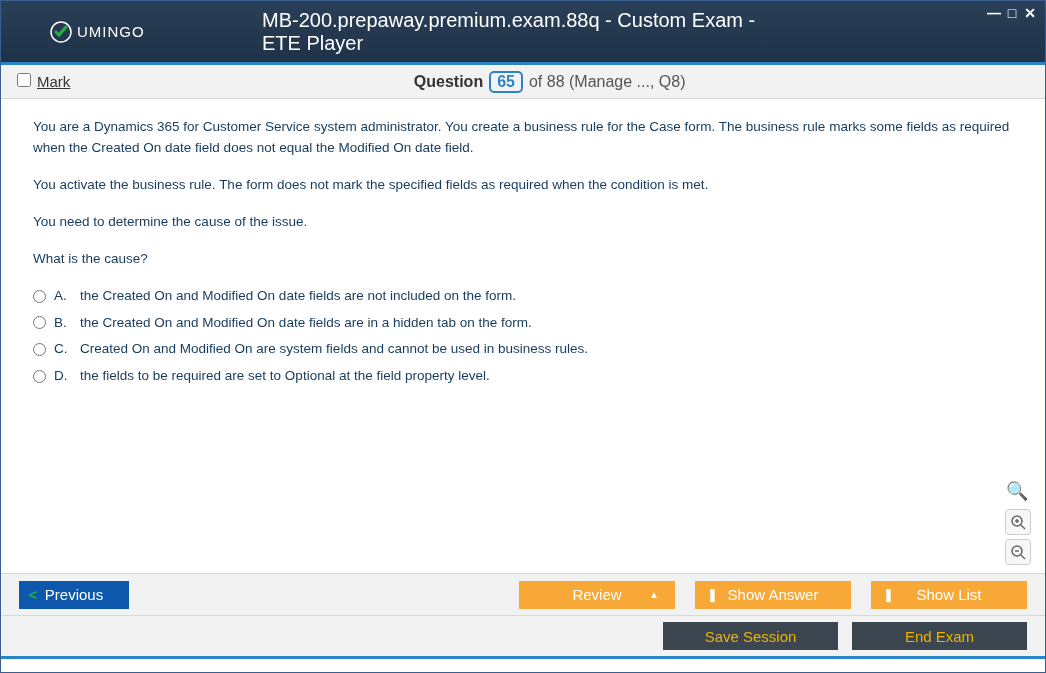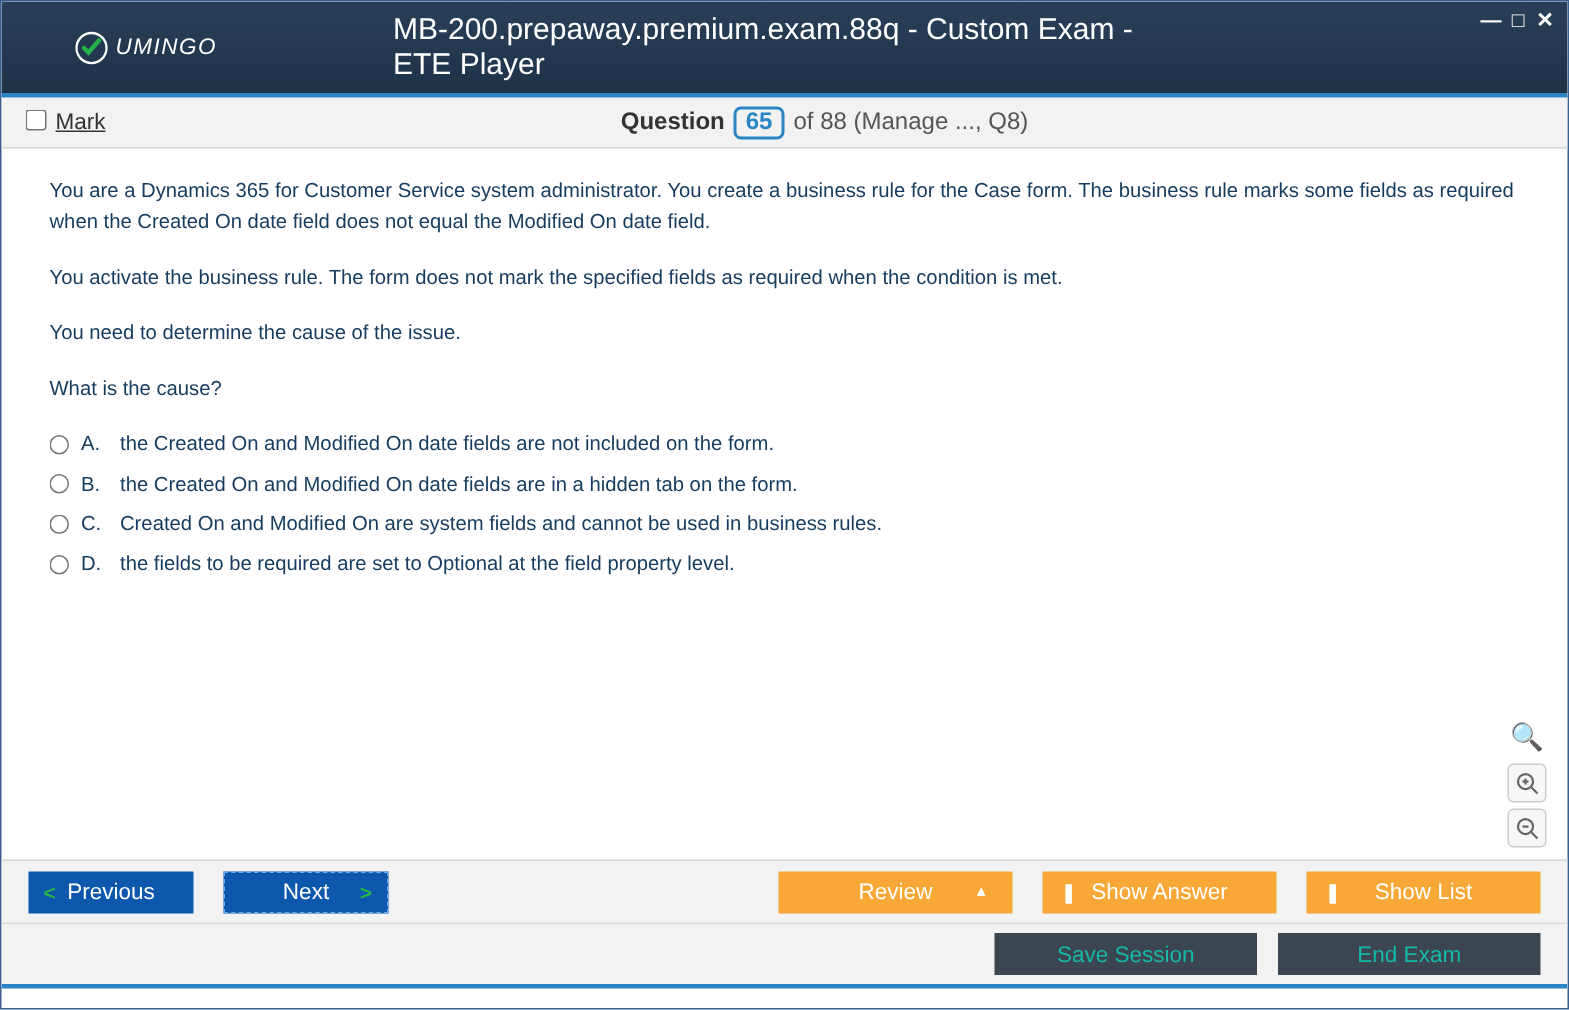--- a/index.html
+++ b/index.html
@@ -1,18 +1,18 @@
 <!DOCTYPE html>
 <html><head>
 <meta charset="utf-8">
 <style>
 * { box-sizing: border-box; margin: 0; padding: 0; }
 body { font-family: Arial, sans-serif; background: #fff; width: 1046px; height: 673px; overflow: hidden; border: 1px solid #3a5f8f; }
 .header { background: linear-gradient(to bottom, #2a4058, #1e3248); height: 64px; display: flex; align-items: center; position: relative; border-bottom: 3px solid #2a85c5; }
-.logo { display: flex; align-items: center; margin-left: 48px; font-style: italic; }
+.logo { display: flex; align-items: center; margin-left: 48px; }
 .logo-icon { width: 24px; height: 24px; margin-right: 4px; }
 .logo-text { color: #fff; font-size: 15px; letter-spacing: 1px; font-weight: 500; }
 .title { position: absolute; left: 50%; transform: translateX(-50%); color: #fff; font-size: 20px; }
 .window-controls { position: absolute; top: 4px; right: 8px; display: flex; gap: 4px; }
 .window-controls span { color: #fff; font-size: 14px; font-weight: bold; cursor: pointer; width: 14px; text-align: center; }
 .question-bar { background: #f2f2f2; height: 34px; display: flex; align-items: center; border-bottom: 1px solid #d8d8d8; padding: 0 16px; }
 .mark-wrap { display: flex; gap: 6px; }
 .mark-wrap input { width: 14px; height: 14px; }
 .mark-wrap label { font-size: 15px; color: #333; text-decoration: underline; }
 .question-info { margin: 0 auto; display: flex; align-items: center; gap: 6px; font-size: 16px; color: #555; }
@@ -32,21 +32,21 @@
 .btn-blue { background: #0d58ad; color: #fff; width: 110px; position: relative; }
 .btn-blue.next { border: 1px dashed #6fa8e8; }
 .arrow-l, .arrow-r { position: absolute; font-size: 14px; font-weight: bold; }
 .arrow-l { left: 10px; color: #25b04a; }
 .arrow-r { right: 10px; color: #25b04a; }
 .spacer { flex: 1; }
 .btn-orange { background: #f8a836; color: #fff; width: 156px; position: relative; }
 .btn-orange .tri { position: absolute; right: 16px; font-size: 10px; }
 .btn-orange .ico { position: absolute; left: 12px; font-size: 13px; }
 .footer2 { background: #f2f2f2; height: 44px; display: flex; align-items: center; justify-content: flex-end; padding: 0 18px; gap: 14px; border-top: 1px solid #d8d8d8; border-bottom: 3px solid #2a85c5;}
-.btn-dark { background: #3c4650; color: #14b8a6; width: 175px; }
+.btn-dark { background: #3c4650; color: #eab308; width: 175px; }
 </style>
 </head>
 <body>
 
 <div class="header">
   <div class="logo">
     <span class="logo-icon">
       <svg viewBox="0 0 24 24" width="24" height="24">
           <circle cx="12" cy="12" r="10" fill="none" stroke="#fff" stroke-width="1.5"></circle>
           <path d="M7 12 l3 3 l7 -8" fill="none" stroke="#25b04a" stroke-width="3" stroke-linecap="round"></path>
@@ -119,24 +119,20 @@
         </svg>
       </div>
   </div>
 </div>
 
 <div class="footer1">
   <button class="btn btn-blue">
     <span class="arrow-l">&lt;</span>
     <span>Previous</span>
   </button>
-  <button class="btn btn-blue next">
-    <span>Next</span>
-    <span class="arrow-r">&gt;</span>
-  </button>
   <div class="spacer"></div>
   <button class="btn btn-orange">
     <span>Review</span>
     <span class="tri">▲</span>
   </button>
   <button class="btn btn-orange">
     <span class="ico">❚</span>
     <span>Show Answer</span>
   </button>
   <button class="btn btn-orange">

